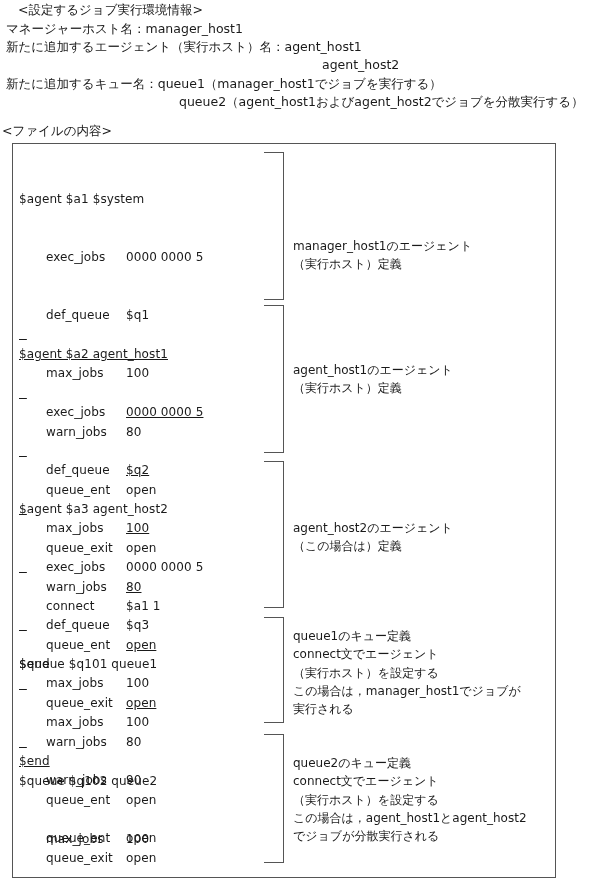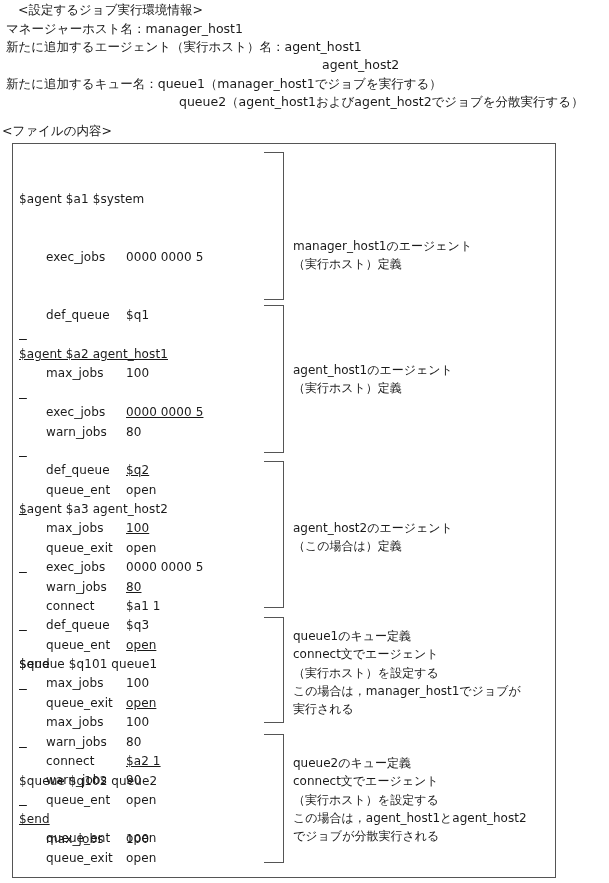--- a/index.html
+++ b/index.html
@@ -62,21 +62,20 @@
 （実行ホスト）定義</div>
 
 <div class="code" style="top:306px;text-decoration:underline;">
   <span class="ln">$agent $a2 agent_host1</span>
   <span class="ln"><span class="key">exec_jobs</span><span>0000 0000 5</span></span>
   <span class="ln"><span class="key">def_queue</span><span>$q2</span></span>
   <span class="ln"><span class="key">max_jobs</span><span>100</span></span>
   <span class="ln"><span class="key">warn_jobs</span><span>80</span></span>
   <span class="ln"><span class="key">queue_ent</span><span>open</span></span>
   <span class="ln"><span class="key">queue_exit</span><span>open</span></span>
-  <span class="ln"><span class="key">connect</span><span>$a2 1</span></span>
   <span class="ln">$end</span>
 </div>
 <div class="bracket" style="top:305px; height:148px;"></div>
 <div class="desc" style="top:361px;">agent_host1のエージェント
 （実行ホスト）定義</div>
 
 <div class="code" style="top:461px;">
   <span class="ln">$agent $a3 agent_host2</span>
   <span class="ln"><span class="key">exec_jobs</span><span>0000 0000 5</span></span>
   <span class="ln"><span class="key">def_queue</span><span>$q3</span></span>

